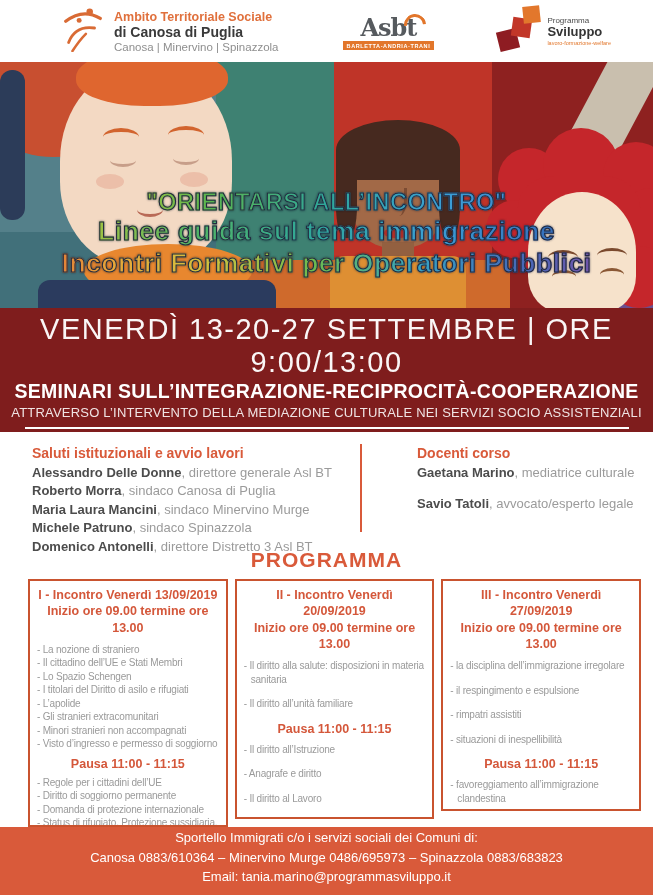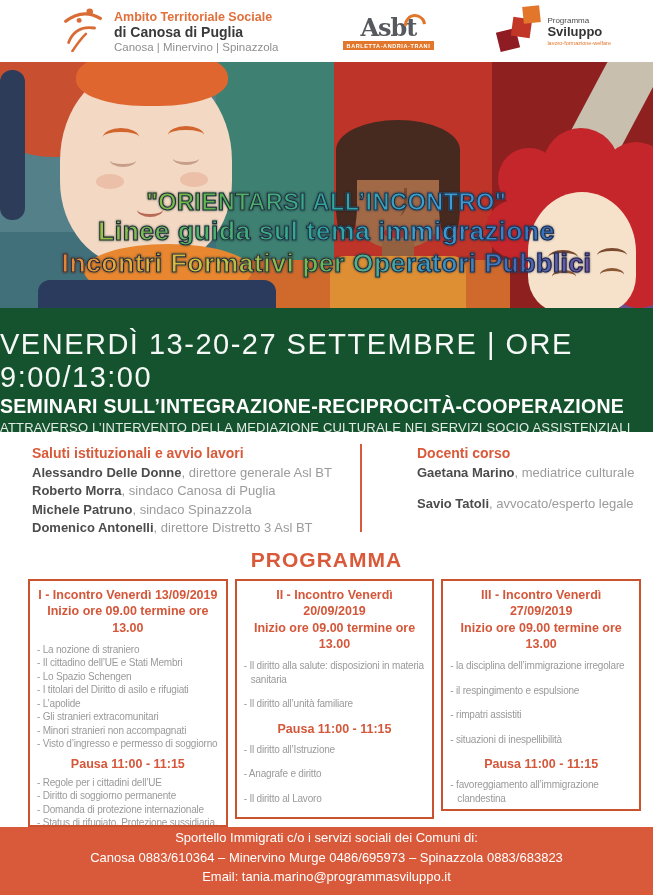--- a/index.html
+++ b/index.html
@@ -91,22 +91,22 @@
         -webkit-text-stroke:1.1px #232a40;
         filter:drop-shadow(0 0 1px rgba(10,15,40,0.55)); }
   .t1 { font-size:23.5px;
         background-image:linear-gradient(90deg,#e6c33b 0%,#a8c43f 18%,#5bb64e 32%,#2fa79b 50%,#3a9fd6 68%,#3f7cc9 85%,#3b63b5 100%); }
   .t2 { font-size:26.5px;
         background-image:linear-gradient(90deg,#d9c23a 0%,#9dc244 15%,#51b465 30%,#2fa79b 48%,#3a9fd6 66%,#3566b8 88%,#2b4d9e 100%); }
   .t3 { font-size:26.5px;
         background-image:linear-gradient(90deg,#e05a35 0%,#e6a93a 18%,#cfc23e 32%,#6cbb4f 48%,#35a3c4 64%,#4668b8 80%,#7e4fa5 94%); }
 
   
-  .banner { height:124px; background:#14532d; color:#ffffff; 
-            padding-top:20px; box-sizing:border-box; }
+  .banner { height:124px; background:#7f1d1d; color:#ffffff; text-align:center;
+            padding-top:5px; box-sizing:border-box; }
   .b-date { font-size:29px; letter-spacing:1.5px; opacity:0.96; }
   .b-sem  { font-size:19.5px; font-weight:bold; letter-spacing:0.3px; margin-top:1px; }
   .b-sub  { font-size:13px; opacity:0.88; margin-top:2px; letter-spacing:0.2px; }
   .b-hr   { width:604px; border:none; border-top:2px solid #ffffff; margin:7px auto 6px; }
   .b-venue{ font-size:17px; font-weight:bold; letter-spacing:0.3px; }
 
   
   .speakers { position:relative; height:110px; padding:13px 0 0 32px; box-sizing:border-box; }
   .sp-col-left { width:320px; }
   .sp-divider { position:absolute; left:360px; top:12px; width:2px; height:88px; background:#d95a3a; }
@@ -244,20 +244,21 @@
 
   <section class="speakers">
     <div class="sp-col-left">
       <div class="sp-h">Saluti istituzionali e avvio lavori</div>
       <div>
 
           <div class="person"><b>Alessandro Delle Donne</b><span>, direttore generale Asl BT</span></div>
 
           <div class="person"><b>Roberto Morra</b><span>, sindaco Canosa di Puglia</span></div>
 
+          <div class="person"><b>Maria Laura Mancini</b><span>, sindaco Minervino Murge</span></div>
 
           <div class="person"><b>Michele Patruno</b><span>, sindaco Spinazzola</span></div>
 
           <div class="person"><b>Domenico Antonelli</b><span>, direttore Distretto 3 Asl BT</span></div>
         </div>
     </div>
     <div class="sp-divider"></div>
     <div class="sp-col-right">
       <div class="sp-h">Docenti corso</div>
       <div>

